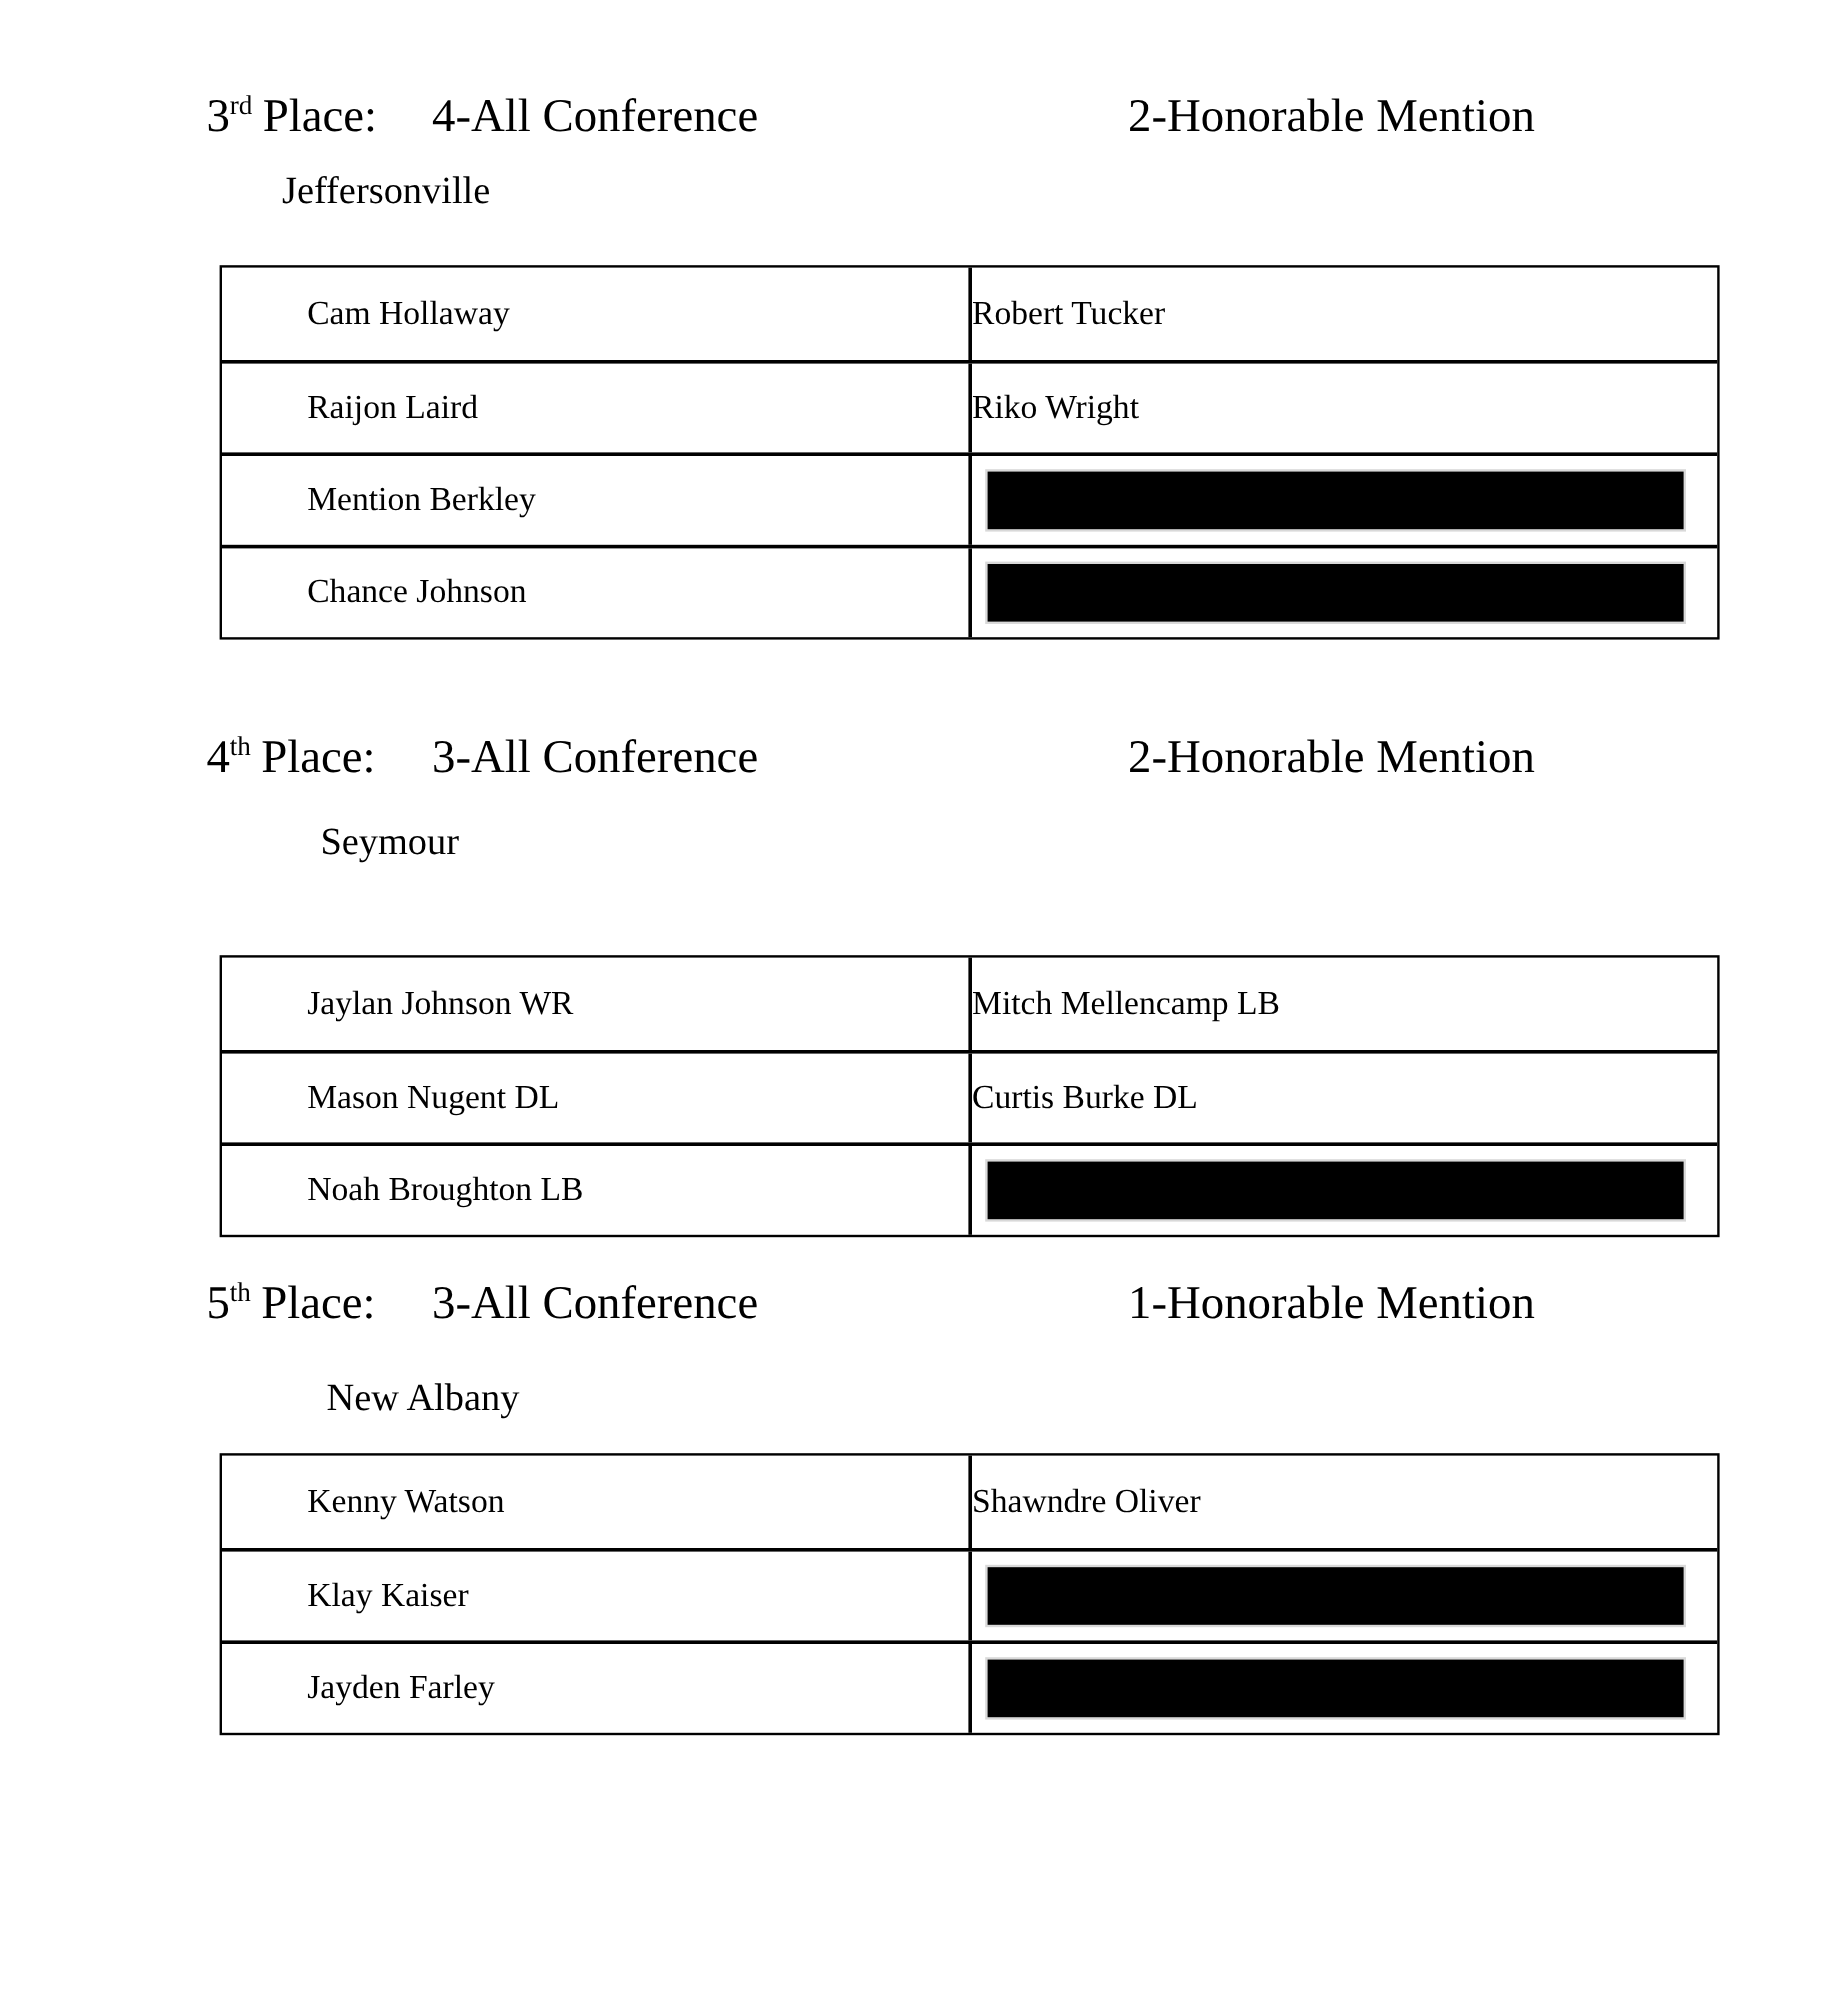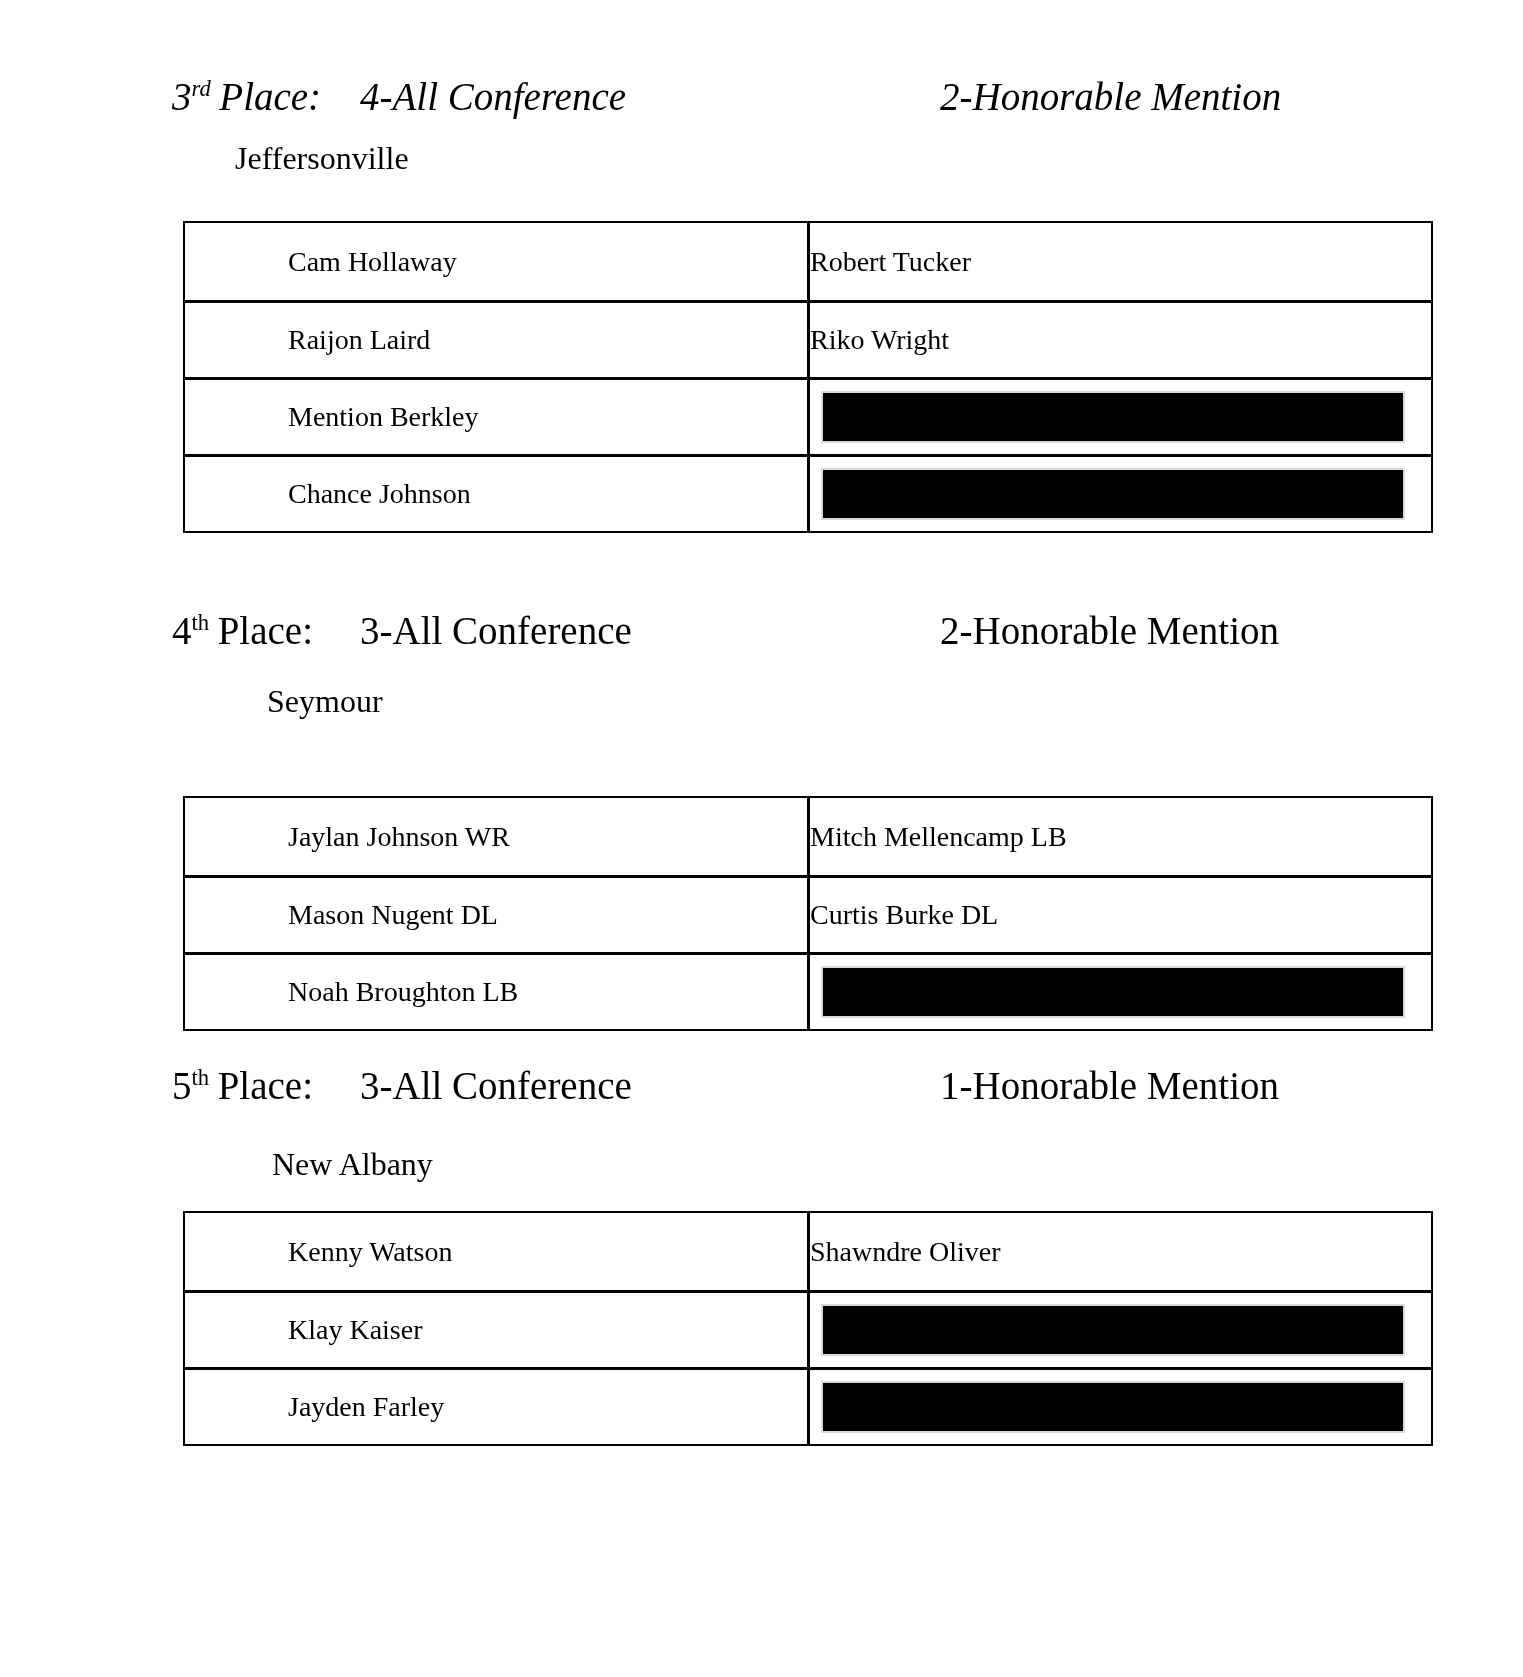--- a/index.html
+++ b/index.html
@@ -25,33 +25,33 @@
   .tbl {
     position: absolute;
     left: 183px;
     width: 1250px;
     border: 2px solid #000000;
     background: #ffffff;
   }
   .row { display: flex; height: 77px; }
   .row + .row { border-top: 3px solid #000000; font-family: Liberation Serif, serif; }
   .cell { display: flex; align-items: center; font-size: 28px; overflow: hidden; }
-  .cell-left  { width: 625px; border-right: 3px solid #000000; padding-left: 103px; }
+  .cell-left  { width: 625px; border-right: 3px solid #000000; padding-left: 71px; }
   .cell-right { flex: 1; }
   .cell-right.redacted { padding-left: 0; }
   .redact-bar {
     margin-left: 13px;
     width: 580px;
     height: 48px;
     background: #000000;
     box-shadow: 0 0 0 2px #d9d9d9;
   }
 
   
-  .s1-hdr  { top: 74px; font-style: italic; }   .s1-team { left: 235px; top: 140px; } .s1-tbl { top: 221px; }
+  .s1-hdr  { top: 74px; }   .s1-team { left: 235px; top: 140px; } .s1-tbl { top: 221px; }
   .s2-hdr  { top: 608px; }  .s2-team { left: 267px; top: 683px; } .s2-tbl { top: 796px; text-align: right; }
   .s3-hdr  { top: 1063px; } .s3-team { left: 272px; top: 1146px; } .s3-tbl { top: 1211px; }
 </style>
 </head>
 <body>
 
 <div class="page">
 
   <div class="hdr s1-hdr">
     <span class="place"><span>3</span><sup>rd</sup><span class="place-rest">Place:</span></span>

